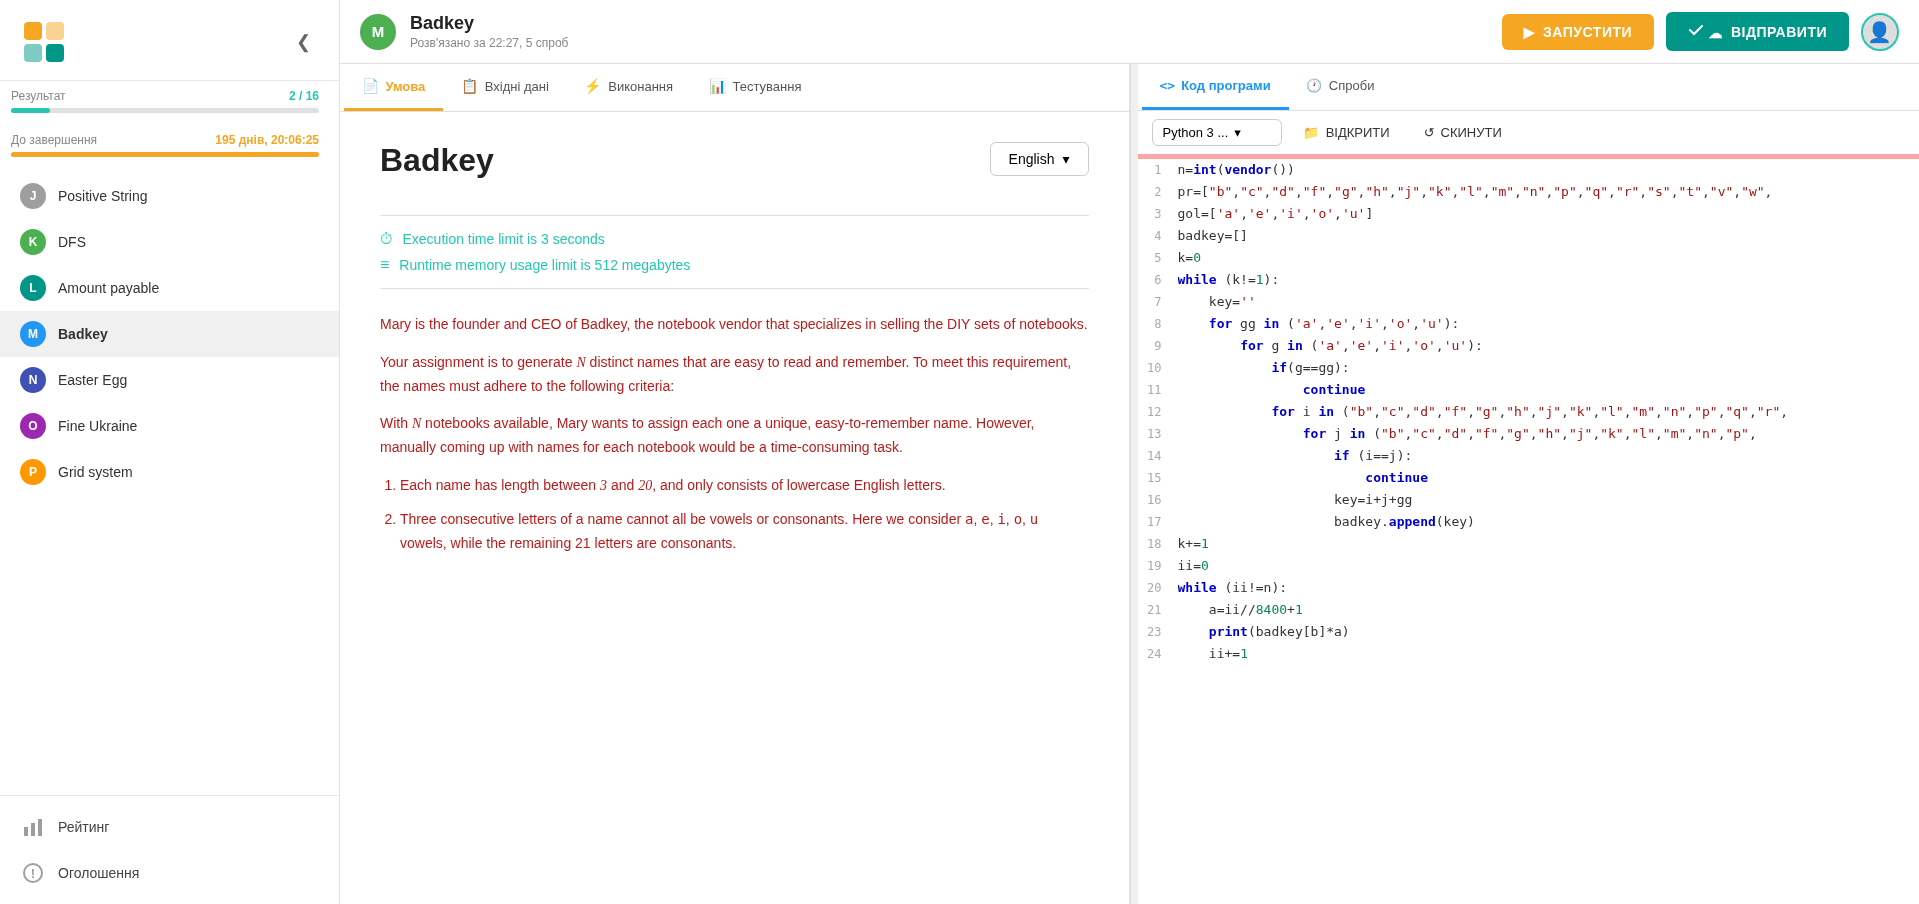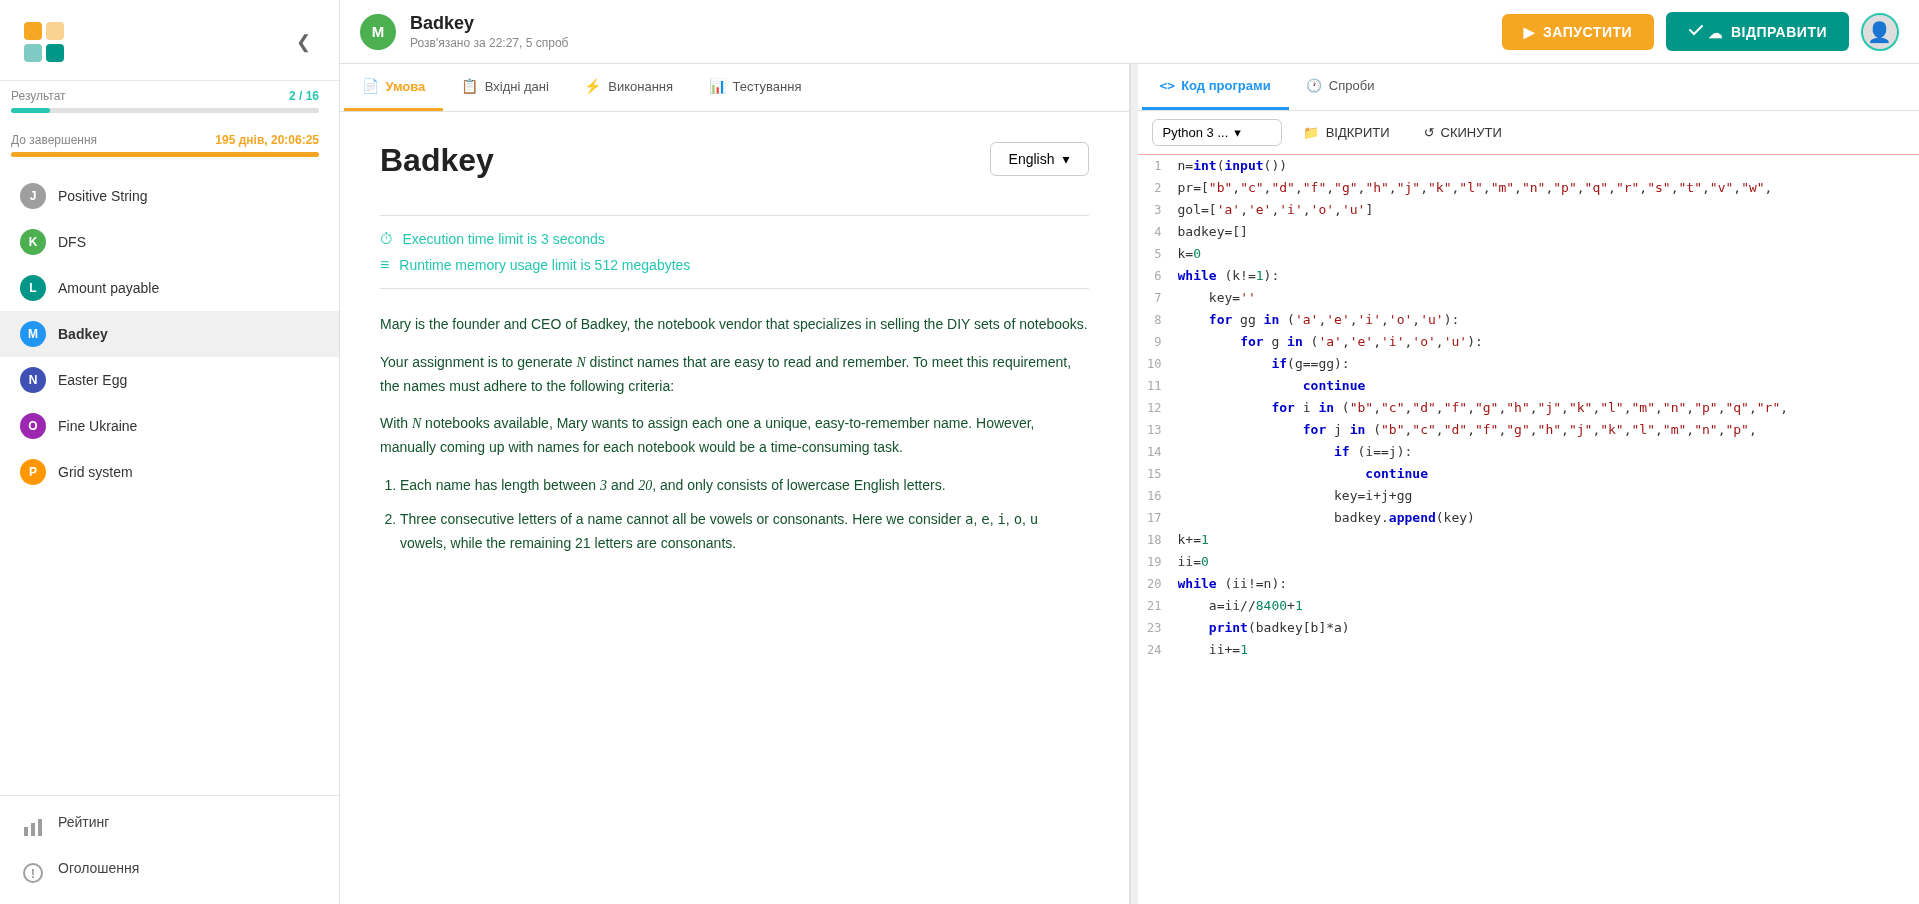--- a/index.html
+++ b/index.html
@@ -105,21 +105,21 @@
     .badge-indigo { background: #3f51b5; }
     .badge-purple { background: #9c27b0; }
     .badge-orange { background: #ff9800; }
     .nav-item-label { font-size: 14px; color: #333; }
     .sidebar-bottom {
       border-top: 1px solid #e8e8e8;
       padding: 8px 0;
     }
     .sidebar-bottom-item {
       display: flex;
-      align-items: flex-start;
+      align-items: center;
       padding: 10px 20px;
       cursor: pointer;
       color: #444;
     }
     .sidebar-bottom-icon {
       width: 26px;
       height: 26px;
       margin-right: 12px;
       display: flex;
       align-items: center;
@@ -266,21 +266,21 @@
     }
     .limit-item {
       display: flex;
       align-items: center;
       gap: 10px;
       color: #26c6b0;
       font-size: 14px;
     }
     .limit-icon { font-size: 16px; }
     .problem-text {
-      color: #14532d;
+      color: #b91c1c;
       line-height: 1.7;
       font-size: 14px;
     }
     .problem-text p { margin-bottom: 14px; }
     .problem-text ol { padding-left: 20px; }
     .problem-text li { margin-bottom: 10px; }
     .math { font-style: italic; font-family: serif; }
 
     
     #code-panel {
@@ -308,21 +308,21 @@
     }
     .code-tab-item.active {
       color: #2196f3;
       border-bottom: 3px solid #2196f3;
       font-weight: 600;
     }
     .code-toolbar {
       display: flex;
       align-items: center;
       padding: 8px 14px;
-      border-bottom: 1px solid #fca5a5;
+      border-bottom: 5px solid #fca5a5;
       gap: 10px;
     }
     .lang-dropdown {
       display: flex;
       align-items: center;
       gap: 6px;
       border: 1px solid #ccc;
       border-radius: 6px;
       padding: 5px 10px;
       font-size: 13px;
@@ -580,21 +580,21 @@
         </button>
         <button class="code-tool-btn">
           <span>↺</span>
           <span>СКИНУТИ</span>
         </button>
       </div>
 
       <div id="code-editor">
       <div class="code-line">
             <span class="line-num">1</span>
-            <span class="line-code">n=<span style="color:#0000cc;font-weight:600">int</span>(<span style="color:#0000cc;font-weight:600">input</span>())</span>
+            <span class="line-code">n=<span style="color:#0000cc;font-weight:600">int</span>(<span style="color:#0000cc;font-weight:600">vendor</span>())</span>
           </div>
           <div class="code-line">
             <span class="line-num">2</span>
             <span class="line-code">pr=[<span style="color:#a31515">"b"</span>,<span style="color:#a31515">"c"</span>,<span style="color:#a31515">"d"</span>,<span style="color:#a31515">"f"</span>,<span style="color:#a31515">"g"</span>,<span style="color:#a31515">"h"</span>,<span style="color:#a31515">"j"</span>,<span style="color:#a31515">"k"</span>,<span style="color:#a31515">"l"</span>,<span style="color:#a31515">"m"</span>,<span style="color:#a31515">"n"</span>,<span style="color:#a31515">"p"</span>,<span style="color:#a31515">"q"</span>,<span style="color:#a31515">"r"</span>,<span style="color:#a31515">"s"</span>,<span style="color:#a31515">"t"</span>,<span style="color:#a31515">"v"</span>,<span style="color:#a31515">"w"</span>,</span>
           </div>
           <div class="code-line">
             <span class="line-num">3</span>
             <span class="line-code">gol=[<span style="color:#a31515">'a'</span>,<span style="color:#a31515">'e'</span>,<span style="color:#a31515">'i'</span>,<span style="color:#a31515">'o'</span>,<span style="color:#a31515">'u'</span>]</span>
           </div>
           <div class="code-line">

